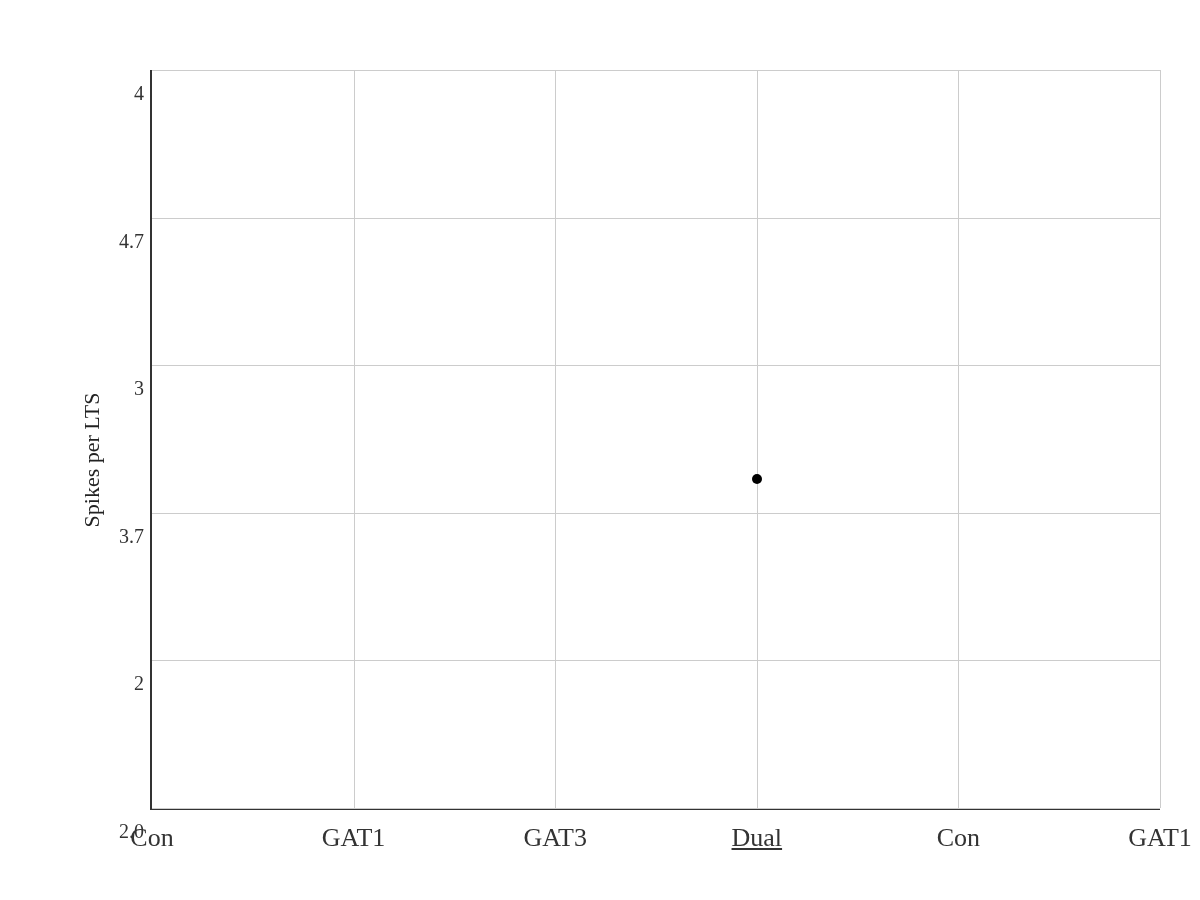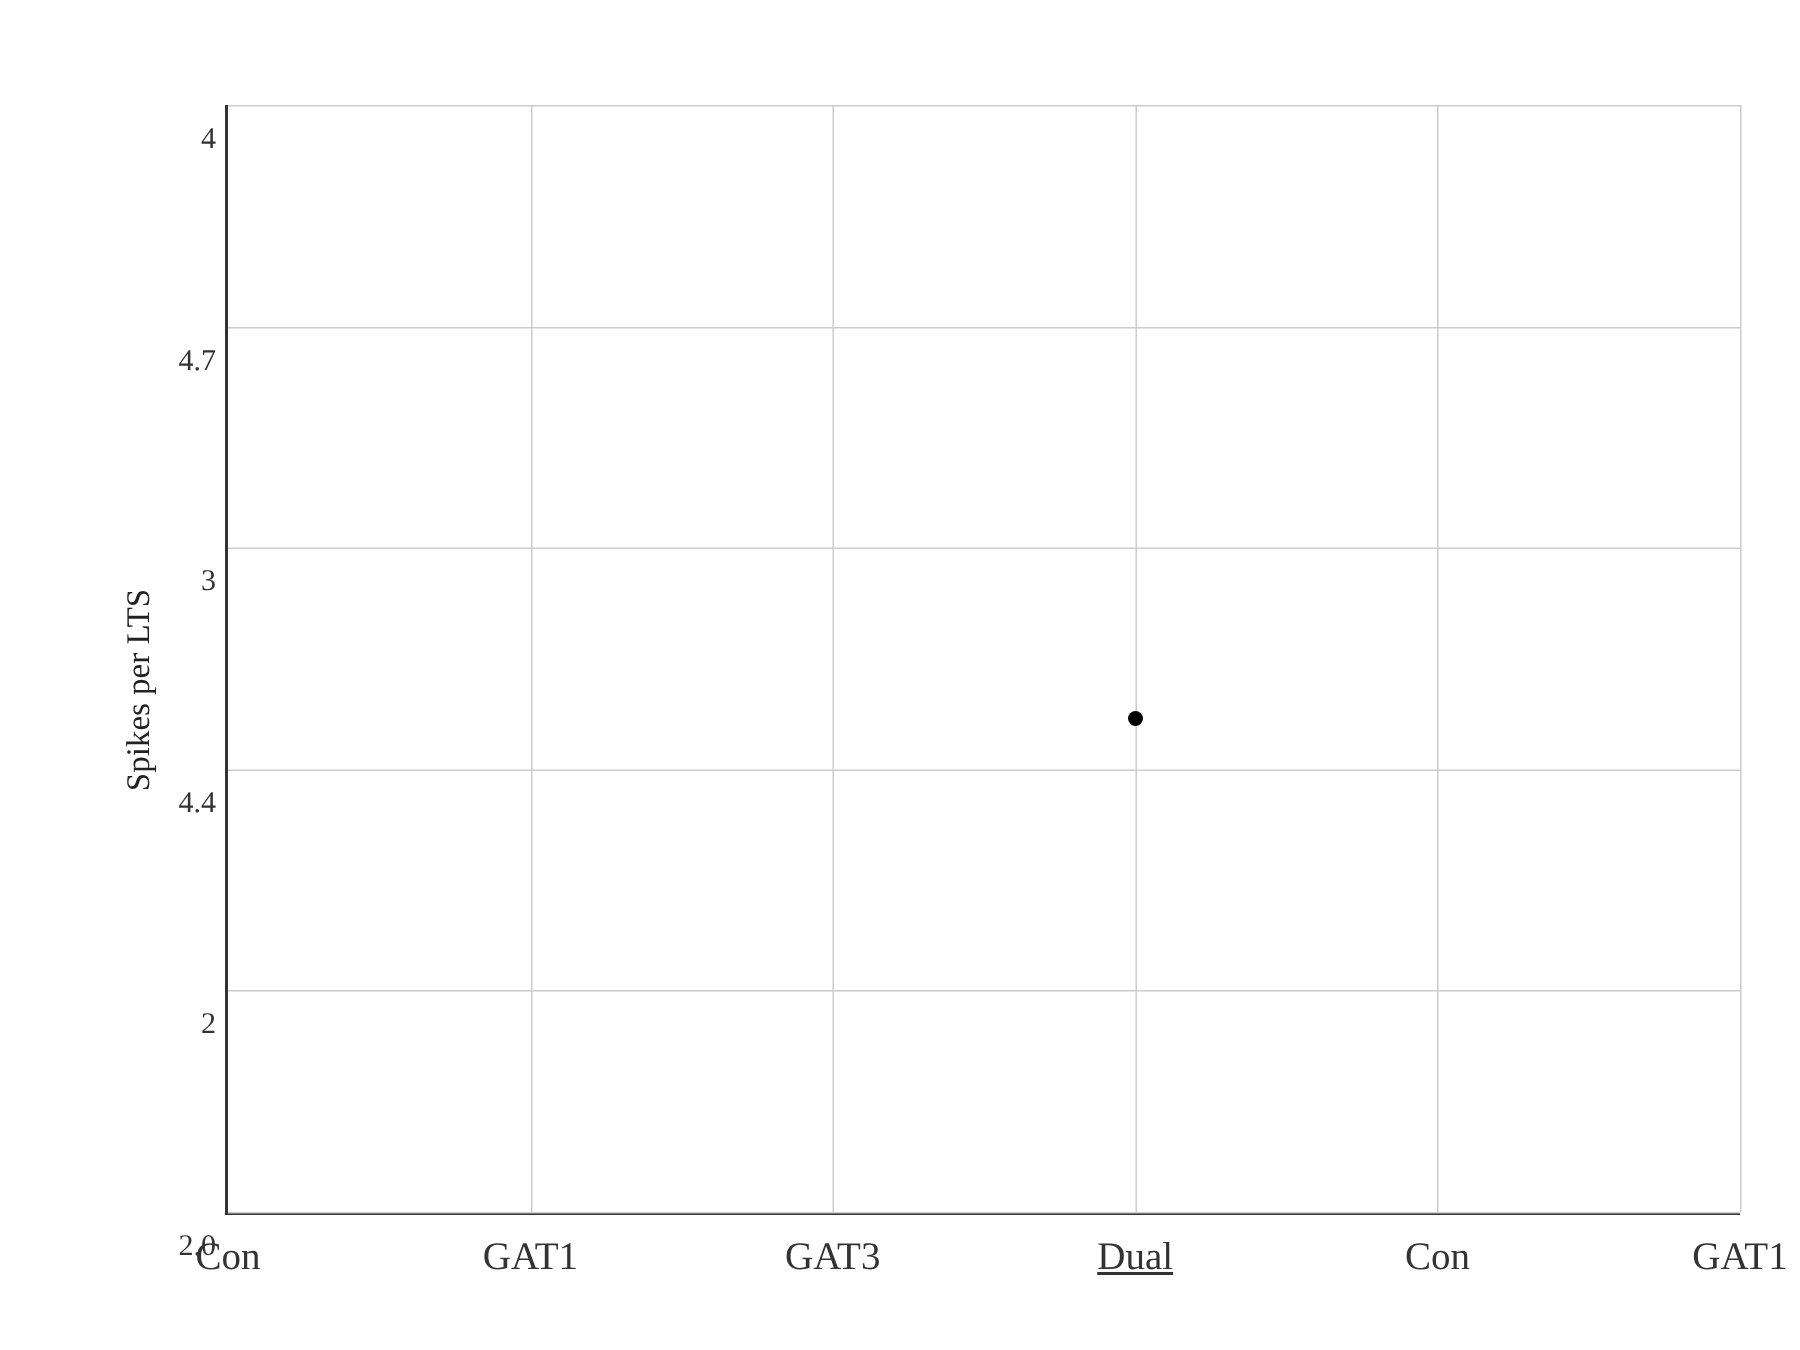--- a/index.html
+++ b/index.html
@@ -95,21 +95,21 @@
 
     <div class="plot-area" id="plot-area">
 
     <div class="grid-line-h" style="top: 0%;"></div>
         <div class="tick-label-y" style="top: 0%;">4</div>
         <div class="grid-line-h" style="top: 20%;"></div>
         <div class="tick-label-y" style="top: 20%;">4.7</div>
         <div class="grid-line-h" style="top: 40%;"></div>
         <div class="tick-label-y" style="top: 40%;">3</div>
         <div class="grid-line-h" style="top: 60%;"></div>
-        <div class="tick-label-y" style="top: 60%;">4.4</div>
+        <div class="tick-label-y" style="top: 60%;">3.7</div>
         <div class="grid-line-h" style="top: 80%;"></div>
         <div class="tick-label-y" style="top: 80%;">2</div>
         <div class="grid-line-h" style="top: 100%;"></div>
         <div class="tick-label-y" style="top: 100%;">2.0</div>
         <div class="tick-label-x" style="left: 0%;">Con</div>
         <div class="grid-line-v" style="left: 20%;"></div>
         <div class="tick-label-x" style="left: 20%;">GAT1</div>
         <div class="grid-line-v" style="left: 40%;"></div>
         <div class="tick-label-x" style="left: 40%; margin-top: 48px;">GAT3</div>
         <div class="grid-line-v" style="left: 60%;"></div>

